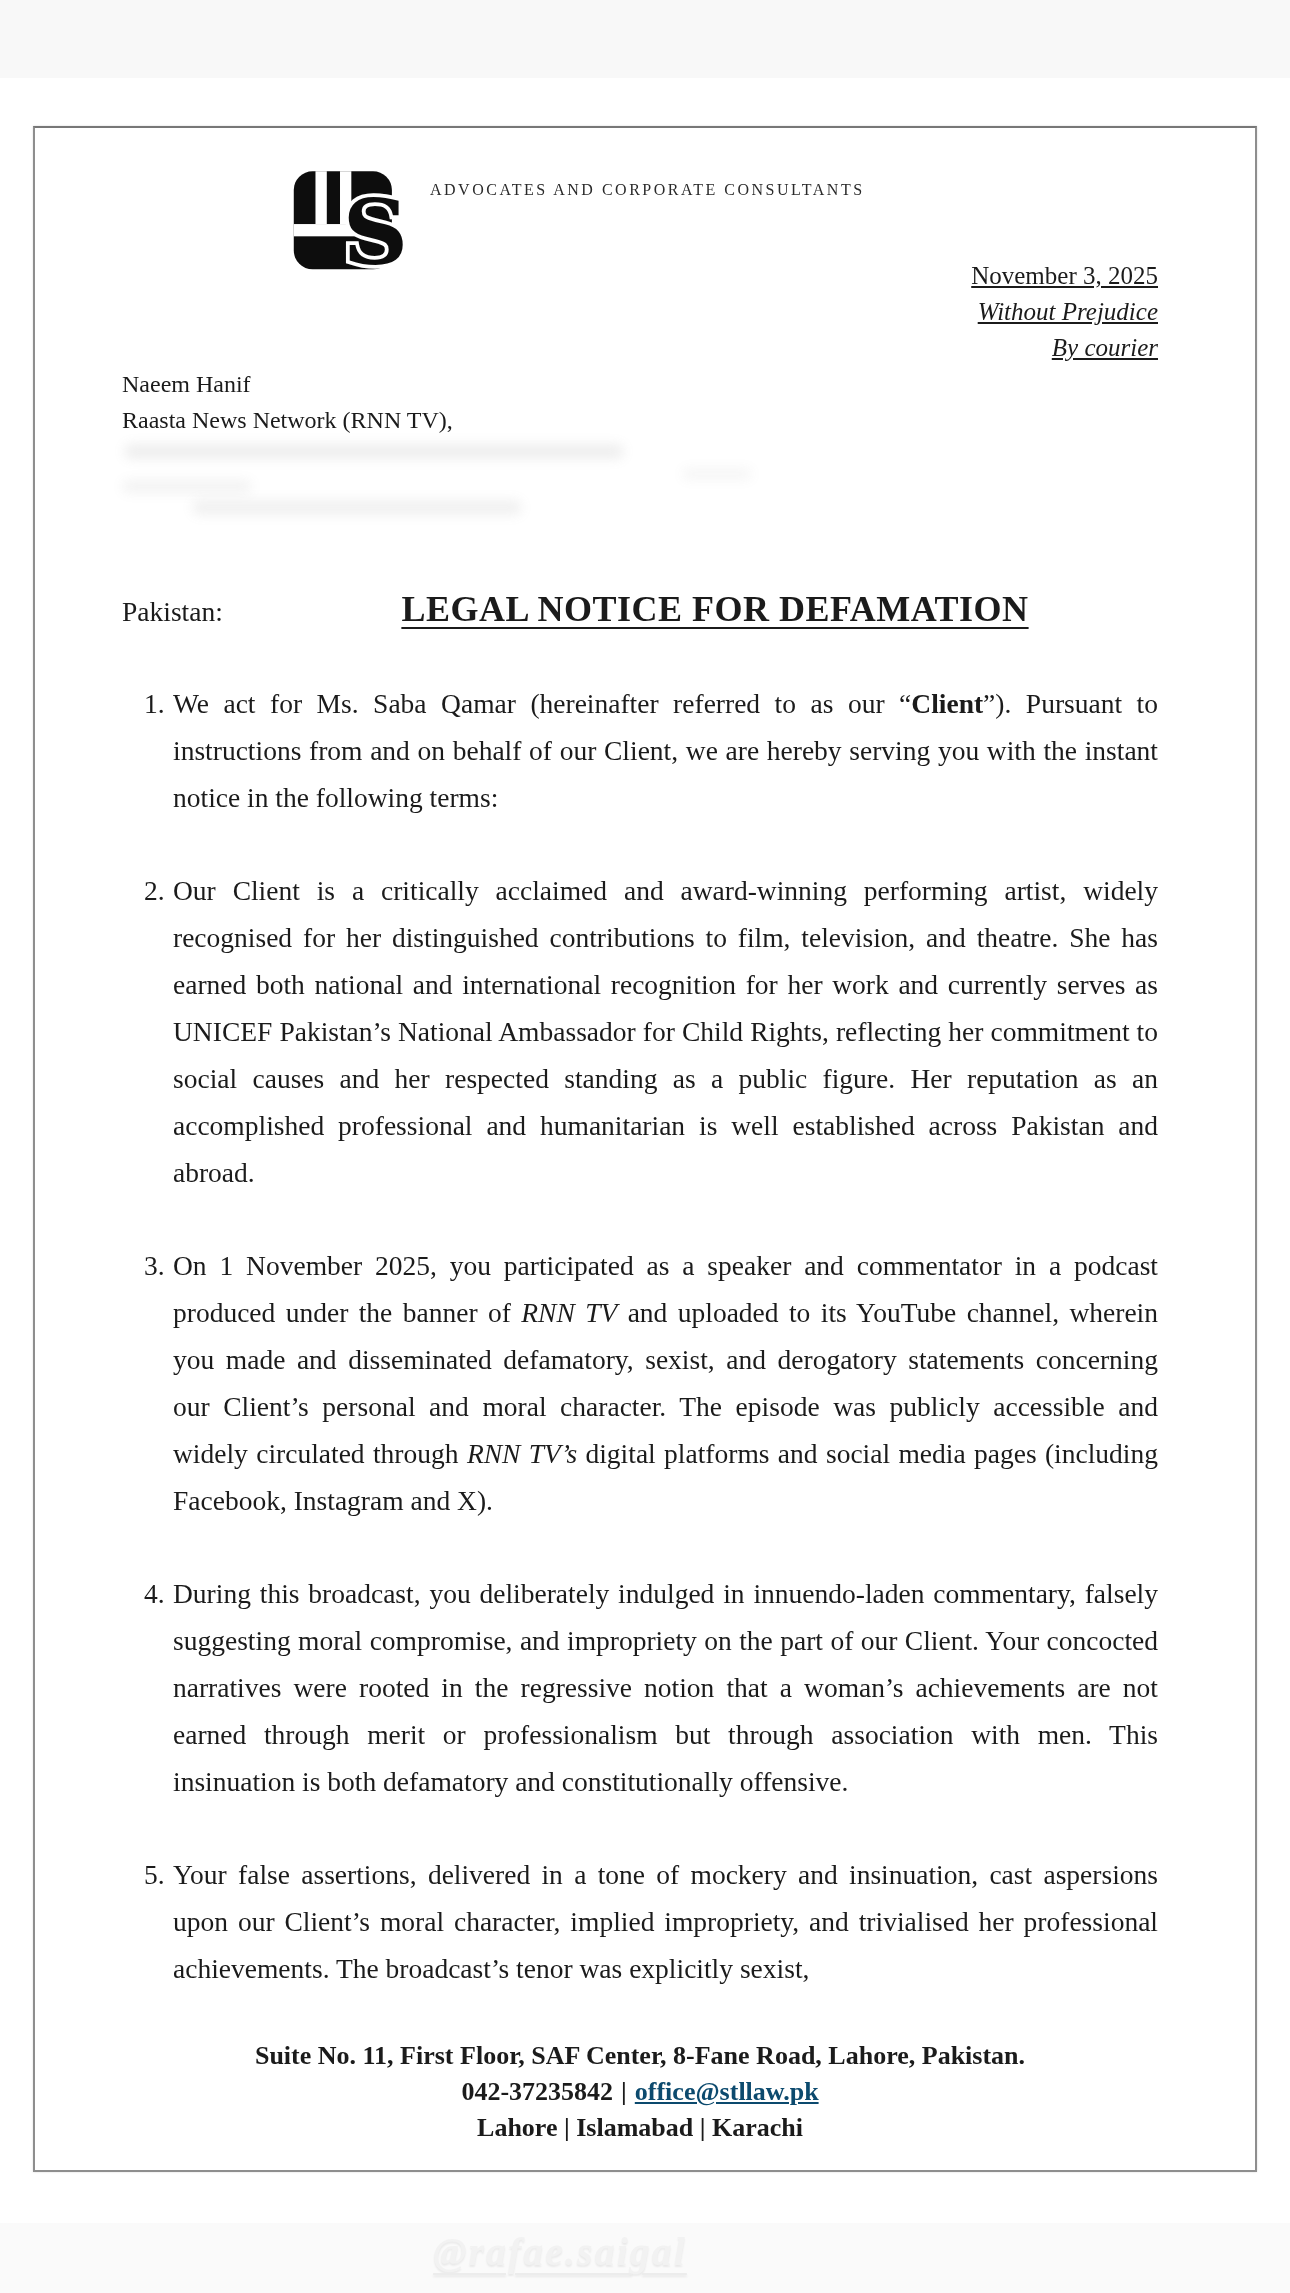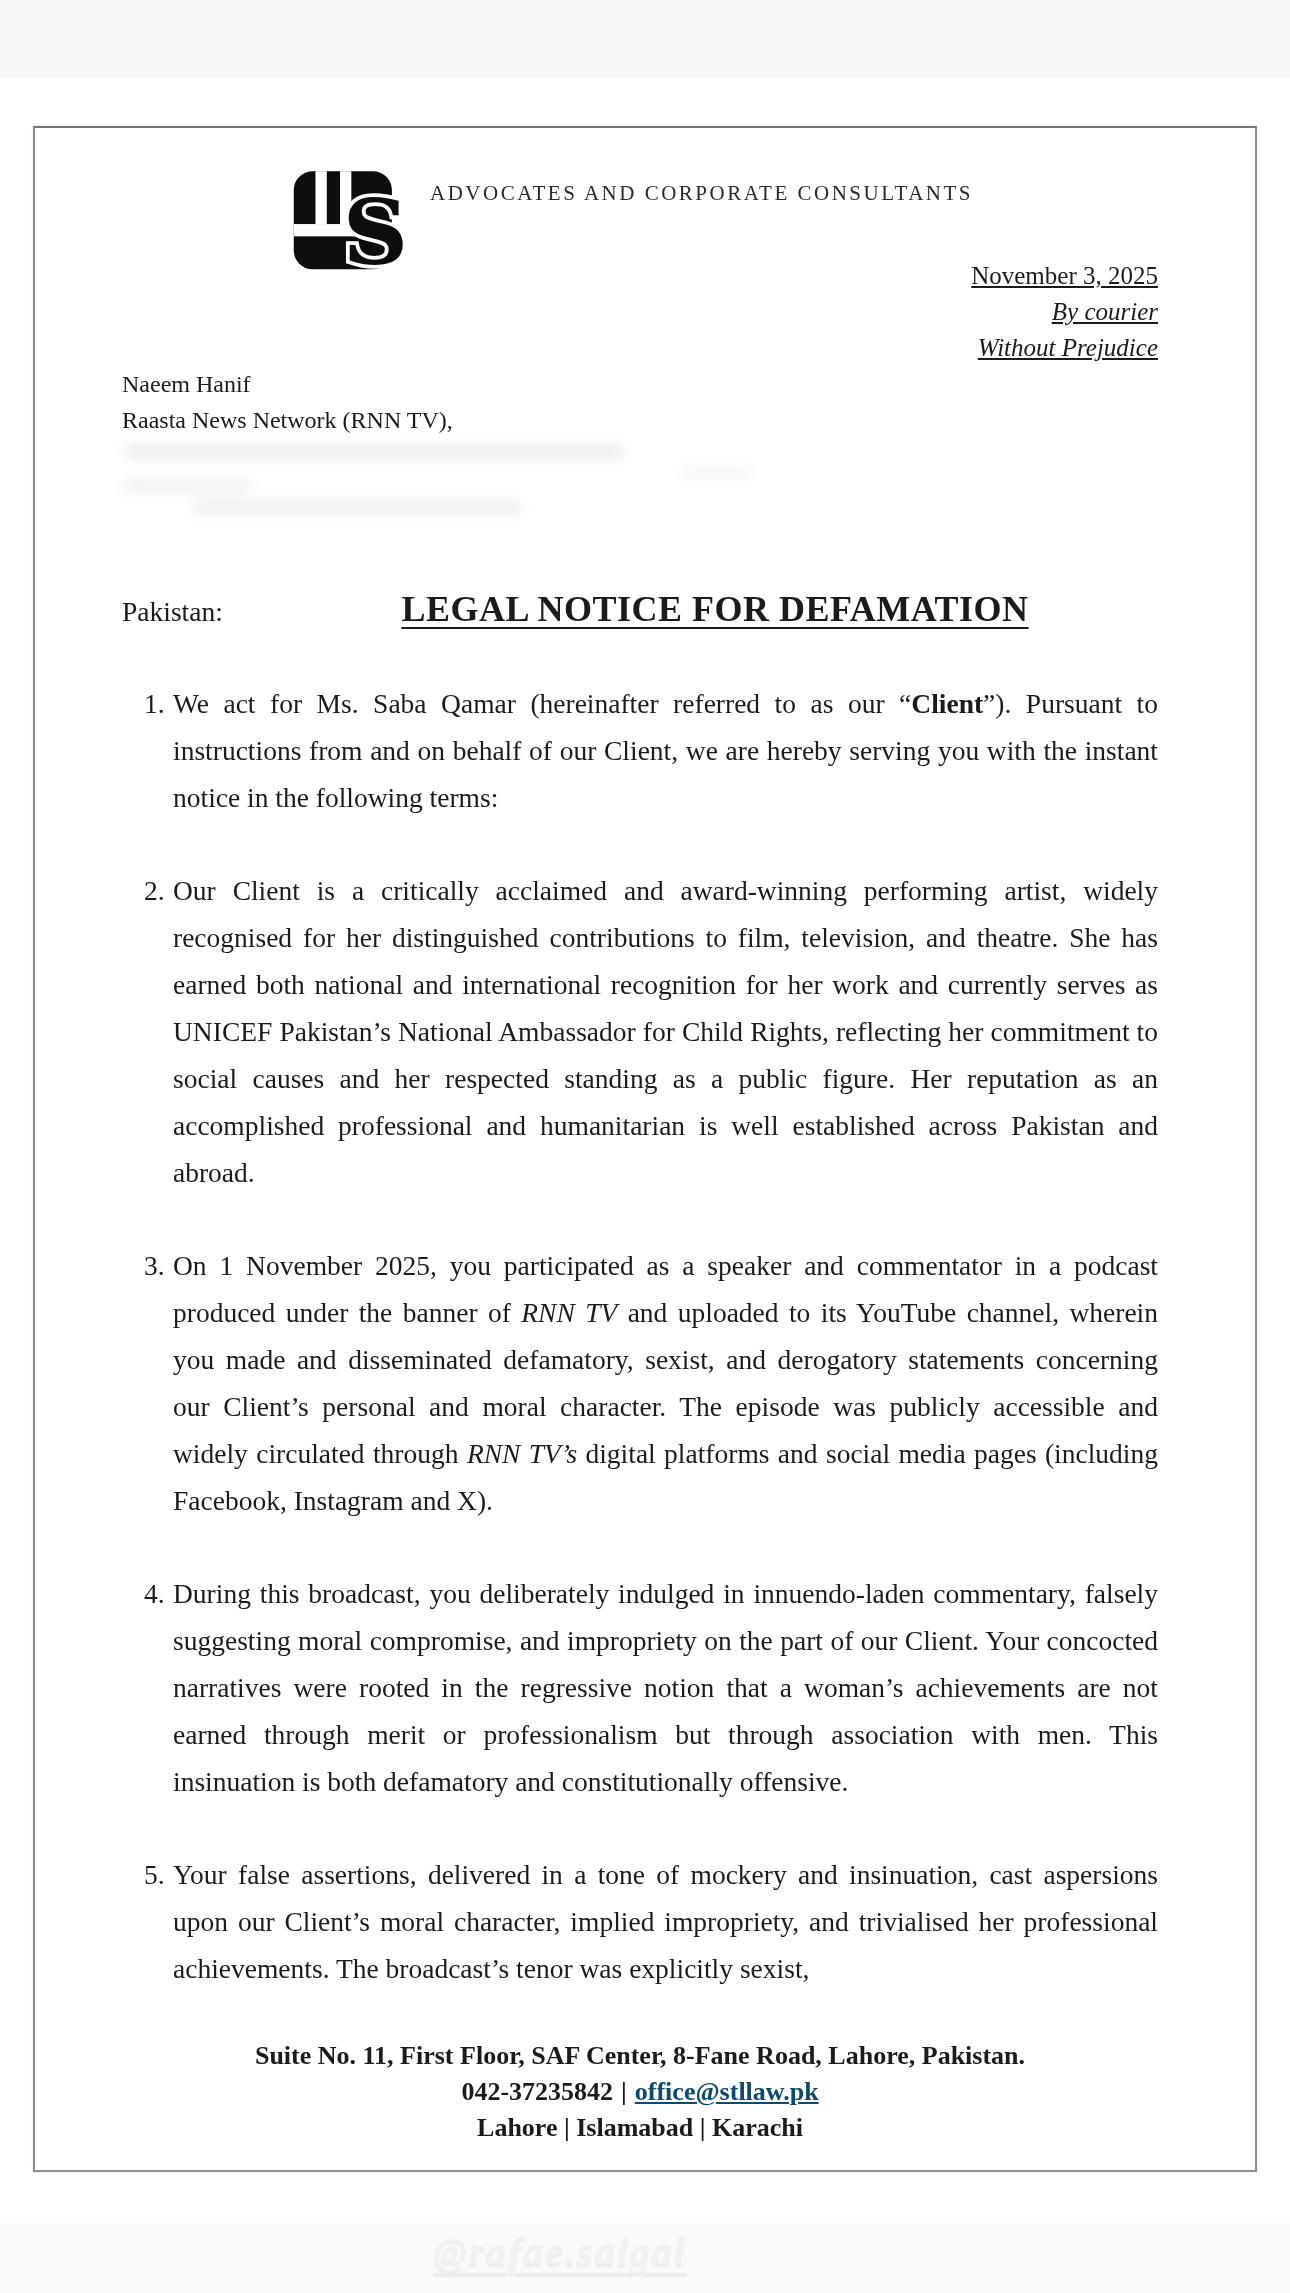--- a/index.html
+++ b/index.html
@@ -26,21 +26,21 @@
   }
   
   .header{margin-top:36px;height:124px;position:relative;}
   .logo{position:absolute;left:168px;top:0;width:117px;height:122px;}
   .name-block{position:absolute;left:308px;top:8px;}
   .firm-name{
     font-size:35px;letter-spacing:2px;color:#1f1f1f;white-space:nowrap;
     border-bottom:2px solid #3a3a3a;padding:0 4px 5px 4px;
   }
   .tagline{
-    margin-top:9px;text-align:center;font-size:21px;letter-spacing:2.5px;
+    margin-top:9px;text-align:center;font-size:16px;letter-spacing:2.5px;
     color:#2a2a2a;white-space:nowrap;
   }
   
   .meta{margin-top:-30px;text-align:right;font-size:25px;line-height:36px;text-decoration:underline;}
   .meta .it{font-style:italic;}
   .addressee{margin-top:0;font-size:24px;line-height:36px;}
   
   .redacted{height:84px;position:relative;}
   .smudge{position:absolute;background:#8a8a8a;border-radius:8px;filter:blur(6px);}
   .s1{top:6px;left:2px;width:500px;height:15px;opacity:.14;}
@@ -85,22 +85,22 @@
       <rect x="4" y="62" width="74" height="13" fill="#ffffff"></rect>
       <text id="logo-letter" x="56" y="104" font-family="'DejaVu Serif',serif" font-weight="bold" font-size="96" fill="#0d0d0d" stroke="#ffffff" stroke-width="8" paint-order="stroke">S</text>
     </svg>
     <div class="name-block">
       <div class="tagline">ADVOCATES AND CORPORATE CONSULTANTS</div>
     </div>
   </div>
 
   <div class="meta">
     <div>November 3, 2025</div>
+    <div class="it">Without Prejudice</div>
     <div class="it">By courier</div>
-    <div class="it">Without Prejudice</div>
   </div>
 
   <div class="addressee">
     <div>Naeem Hanif</div>
     <div>Raasta News Network (RNN TV),</div>
   </div>
 
   <div class="redacted">
     <div class="smudge s1"></div>
     <div class="smudge s2"></div>

